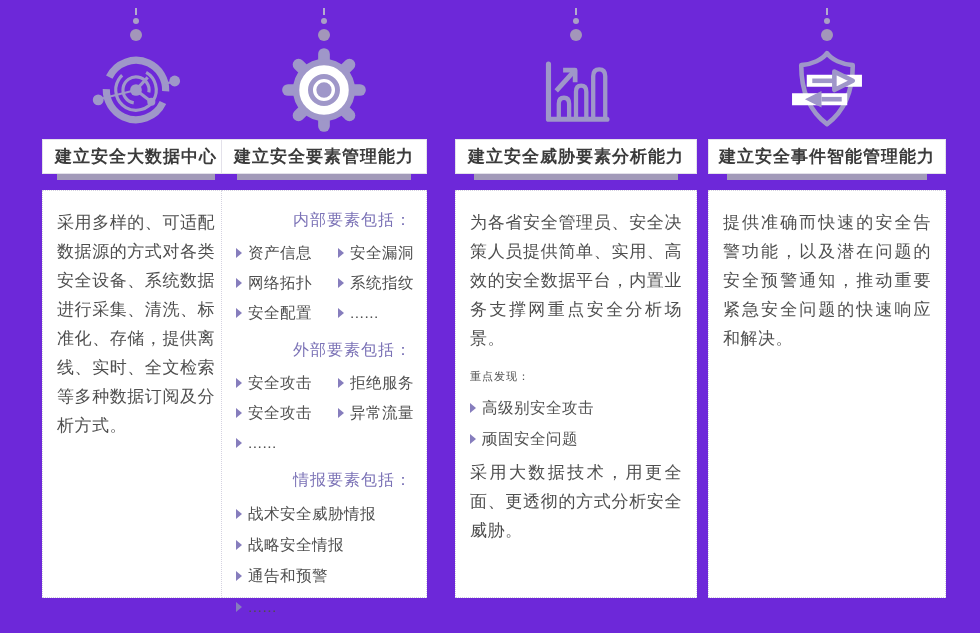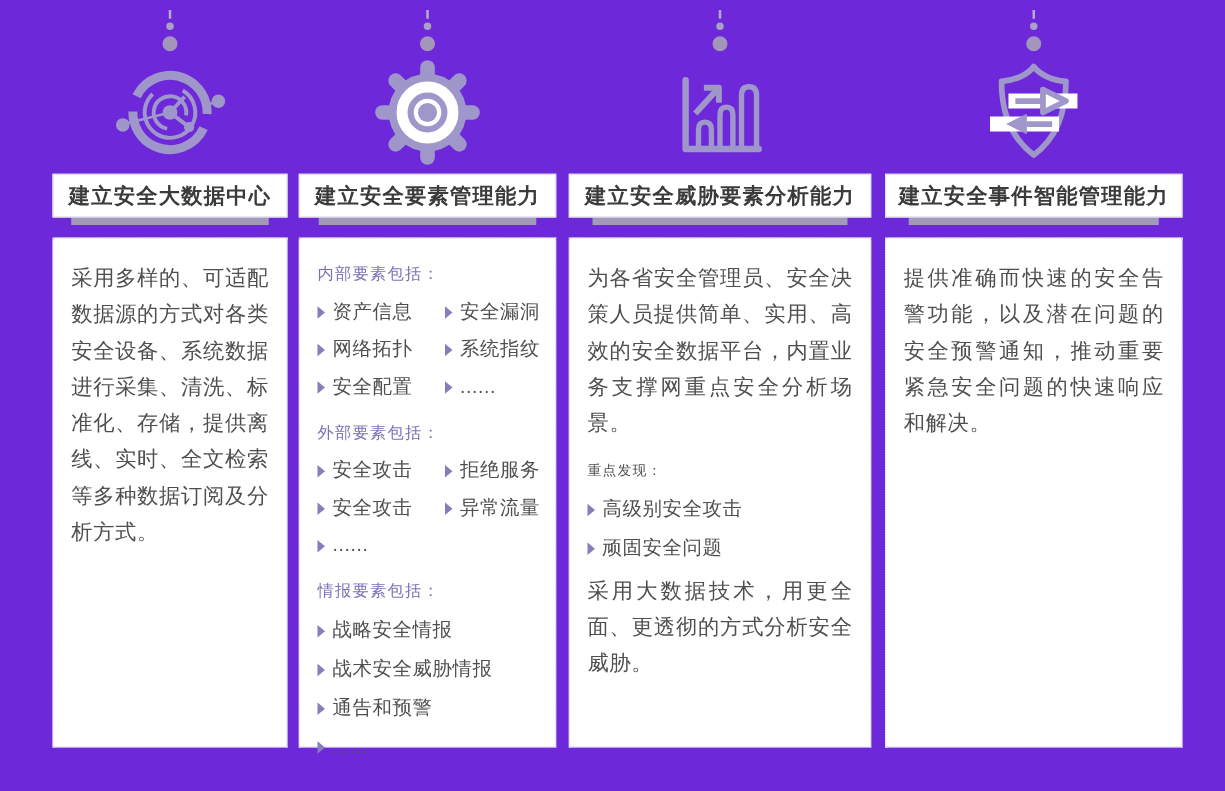--- a/index.html
+++ b/index.html
@@ -2,21 +2,21 @@
 <html><head>
 <meta charset="utf-8">
 <style>
   * { margin:0; padding:0; box-sizing:border-box; }
   html,body { background:#ffffff; }
   body { font-family:"Liberation Sans","DejaVu Sans",sans-serif; }
   .canvas { position:relative; width:980px; height:633px; background:#6d28d9; overflow:hidden; }
 
   .col { position:absolute; top:0; height:633px; }
   .col-1 { left:42px;  width:188px; }
-  .col-2 { left:239px; width:206px; }
+  .col-2 { left:221px; width:206px;text-align:right; }
   .col-3 { left:455px; width:242px; }
   .col-4 { left:708px; width:238px; }
 
   
   .drop { position:absolute; top:8px; left:0; right:0; display:flex; flex-direction:column; align-items:center; }
   .drop .stick { width:2px; height:7px; background:#b4abce; }
   .drop .dot-s { width:6px; height:6px; border-radius:50%; background:#a9a0c6; margin-top:3px; }
   .drop .dot-b { width:12px; height:12px; border-radius:50%; background:#a396ba; margin-top:5px; }
 
   .icon-wrap { position:absolute; top:44px; left:0; right:0; height:92px; display:flex; justify-content:center; align-items:center; }
@@ -24,21 +24,21 @@
 
   .title-box { position:absolute; top:139px; left:0; right:0; height:35px; background:#ffffff;
                border:1px solid #e3e1ea; display:flex; align-items:center; justify-content:center; z-index:2; }
   .title-box span { font-size:17px; font-weight:bold; color:#3b3b3b; letter-spacing:1px; white-space:nowrap; }
   .title-bar { position:absolute; top:174px; left:8%; width:84%; height:6px; background:#a29ab9; z-index:1; }
 
   .content { position:absolute; top:190px; left:0; right:0; height:408px; border:1px dotted #d5d2e0;
              background:#ffffff; padding:17px 14px 10px 14px; }
   .content p { font-size:17px; line-height:29px; color:#4f4f4f; letter-spacing:0.5px; text-align:justify; }
 
-  .sec-header { font-size:13px; color:#7b72b6; letter-spacing:1px; margin:12px 0 7px 0; }
+  .sec-header { font-size:16px; color:#7b72b6; letter-spacing:1px; margin:12px 0 7px 0; }
   .sec-header.first { margin-top:2px; }
   .grid2 { display:grid; grid-template-columns:102px 1fr; }
   .li { display:flex; align-items:center; font-size:15.5px; color:#4f4f4f; line-height:30px; letter-spacing:0.5px; white-space:nowrap; }
   .tri { width:0; height:0; border-top:5.5px solid transparent; border-bottom:5.5px solid transparent;
          border-left:6px solid #867dbd; margin-right:6px; flex:0 0 auto; }
   .list1 .li { line-height:31px; }
 
   .subheader { font-size:11px; color:#4f4f4f; letter-spacing:1px; margin:16px 0 8px 0; }
   .bullets3 .li { line-height:31px; }
   .mt6 { margin-top:4px; }
@@ -156,25 +156,25 @@
         <div class="li">
             <span class="tri"></span>
             <span>......</span>
           </div>
       </div>
 
       <div class="sec-header">情报要素包括：</div>
       <div class="list1">
         <div class="li">
             <span class="tri"></span>
+            <span>战术安全威胁情报</span>
+          </div>
+        <div class="li">
+            <span class="tri"></span>
             <span>战略安全情报</span>
-          </div>
-        <div class="li">
-            <span class="tri"></span>
-            <span>战术安全威胁情报</span>
           </div>
         <div class="li">
             <span class="tri"></span>
             <span>通告和预警</span>
           </div>
         <div class="li">
             <span class="tri"></span>
             <span>......</span>
           </div>
       </div>

